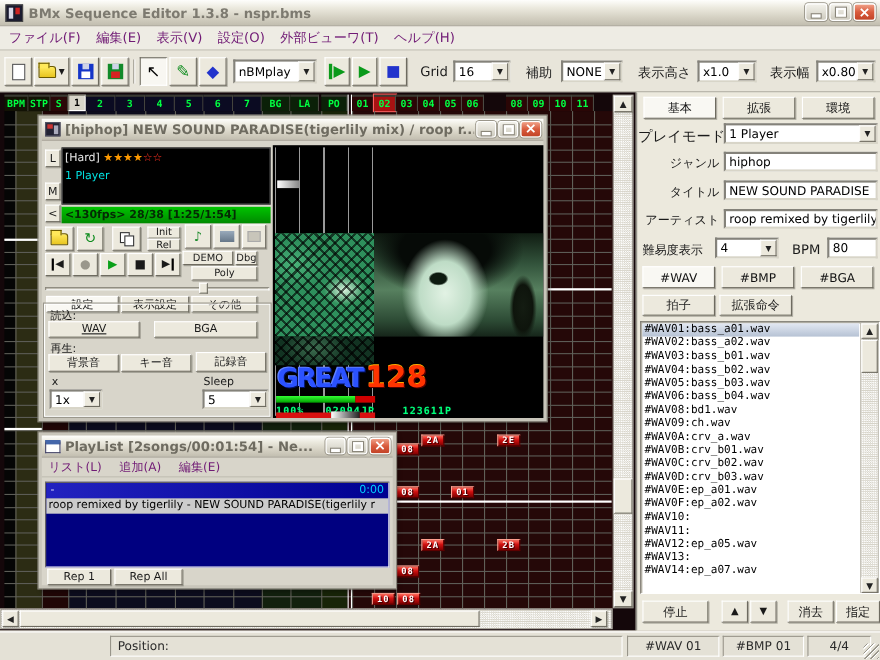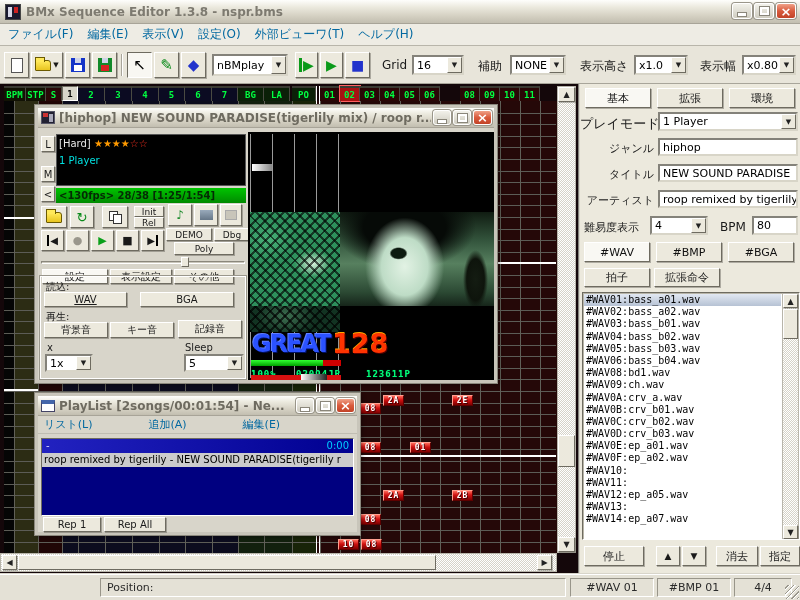--- a/index.html
+++ b/index.html
@@ -64,21 +64,21 @@
       radial-gradient(ellipse 13px 9px at 38% 44%, #0d1a10 0%, #0d1a10 55%, transparent 70%),
       radial-gradient(ellipse 58px 72px at 42% 58%, #e2f2e4 0%, #bedcc6 40%, rgba(70,110,85,0) 68%),
       radial-gradient(ellipse 75px 45px at 42% 16%, #060a07 0%, #060a07 55%, transparent 95%),
       radial-gradient(ellipse 16px 38px at 88% 72%, #141c12 0%, #0e140c 55%, transparent 78%),
       linear-gradient(180deg,#101c12 0%, #33543c 30%, #57805f 55%, #2c4a34 85%, #16251a 100%); }
   .dseg { font-family:"DejaVu Sans Mono",monospace; font-weight:bold; color:#00ff7a; font-size:9px; letter-spacing:1px; text-shadow:0 0 1px #063; }
 
   .tab-btn { background:#ece9dd; border:1px solid; border-color:#fff #6e6b60 #6e6b60 #fff; box-shadow:1px 1px 0 rgba(60,58,50,.35); font-size:11px; display:flex; align-items:center; justify-content:center; color:#111; }
   .tab-btn.active { background:#f9f8f3; }
 
-  .menu-item { color:#0369a1; font-size:12px; margin-right:14px; white-space:nowrap; }
+  .menu-item { color:#701a75; font-size:12px; margin-right:14px; white-space:nowrap; }
   .list-item { font-family:"DejaVu Sans Mono",monospace; font-size:10px; color:#000; height:12.2px; line-height:12.2px; padding-left:2px; white-space:nowrap; overflow:hidden; }
   .list-item.selected { background:linear-gradient(180deg,#e2e8f2,#b6c2d4); }
 </style>
 </head>
 <body>
 
 <div id="root">
 
   <div class="abs titlebar" style="left:0;top:0;width:800px;height:24px;padding-left:5px;">
     <div style="width:16px;height:16px;background:#1a1a2e;border:1px solid #444;position:relative;margin-right:5px;">
@@ -454,21 +454,21 @@
       </div>
     <div class="wbtn abs" style="left:156px;top:96px;width:24px;height:22px;">
         <div style="width:13px;height:10px;background:linear-gradient(180deg,#9ab,#678);"></div>
       </div>
     <div class="wbtn abs" style="left:182px;top:96px;width:22px;height:22px;">
         <div style="width:12px;height:10px;background:#c8c5ba;border:1px solid #aaa;"></div>
       </div>
     <div class="wbtn abs" style="left:128px;top:120px;width:46px;height:13px;font-size:9px;">
         <span>DEMO</span>
       </div>
-    <div class="wbtn abs" style="left:176px;top:120px;width:36px;height:13px;font-size:9px;">
+    <div class="wbtn abs" style="left:176px;top:120px;width:20px;height:13px;font-size:9px;">
         <span>Dbg</span>
       </div>
     <div class="wbtn abs" style="left:136px;top:134px;width:60px;height:13px;font-size:9px;">
         <span>Poly</span>
       </div>
 
     <div class="wbtn abs" style="left:3px;top:122px;width:23px;height:21px;">
         <span style="font-size:10px;border-left:2px solid #000;padding-left:1px;">◀</span>
       </div>
     <div class="wbtn abs" style="left:28px;top:122px;width:23px;height:21px;">
@@ -548,21 +548,21 @@
             <div class="glyph-min"></div>
           </div>
         <div class="winbtn" style="width:18px;height:15px;">
             <div class="glyph-max"></div>
           </div>
         <div class="winbtn close" style="width:19px;height:15px;">
             <span>×</span>
           </div>
       </div>
     </div>
-    <div id="playlist-menu" style="height:18px;display:flex;align-items:center;padding-left:6px;border-bottom:1px solid #c0bdb2;gap:40px;">
+    <div id="playlist-menu" style="height:18px;display:flex;align-items:center;padding-left:6px;border-bottom:1px solid #c0bdb2;">
         <div class="menu-item" style="font-size: 11px; margin-right: 16px;">リスト(L)</div>
         <div class="menu-item" style="font-size: 11px; margin-right: 16px;">追加(A)</div>
         <div class="menu-item" style="font-size: 11px; margin-right: 16px;">編集(E)</div>
       </div>
     <div class="abs" style="left:3px;top:42px;width:313px;height:78px;background:#000080;border:1px solid;border-color:#6e6b60 #fff #fff #6e6b60;overflow:hidden;">
       <div style="height:14px;background:linear-gradient(90deg,#2222c0,#000090);display:flex;justify-content:space-between;font-size:10px;line-height:14px;padding:0 4px;">
         <span style="color:#d8d8ff;">-</span>
         <span style="color:#00ccff;">0:00</span>
       </div>
       <div style="height:14px;background:#cccccc;color:#000;font-size:10px;line-height:14px;padding-left:2px;white-space:nowrap;overflow:hidden;"><span>roop remixed by tigerlily - NEW SOUND PARADISE(tigerlily r</span></div>

